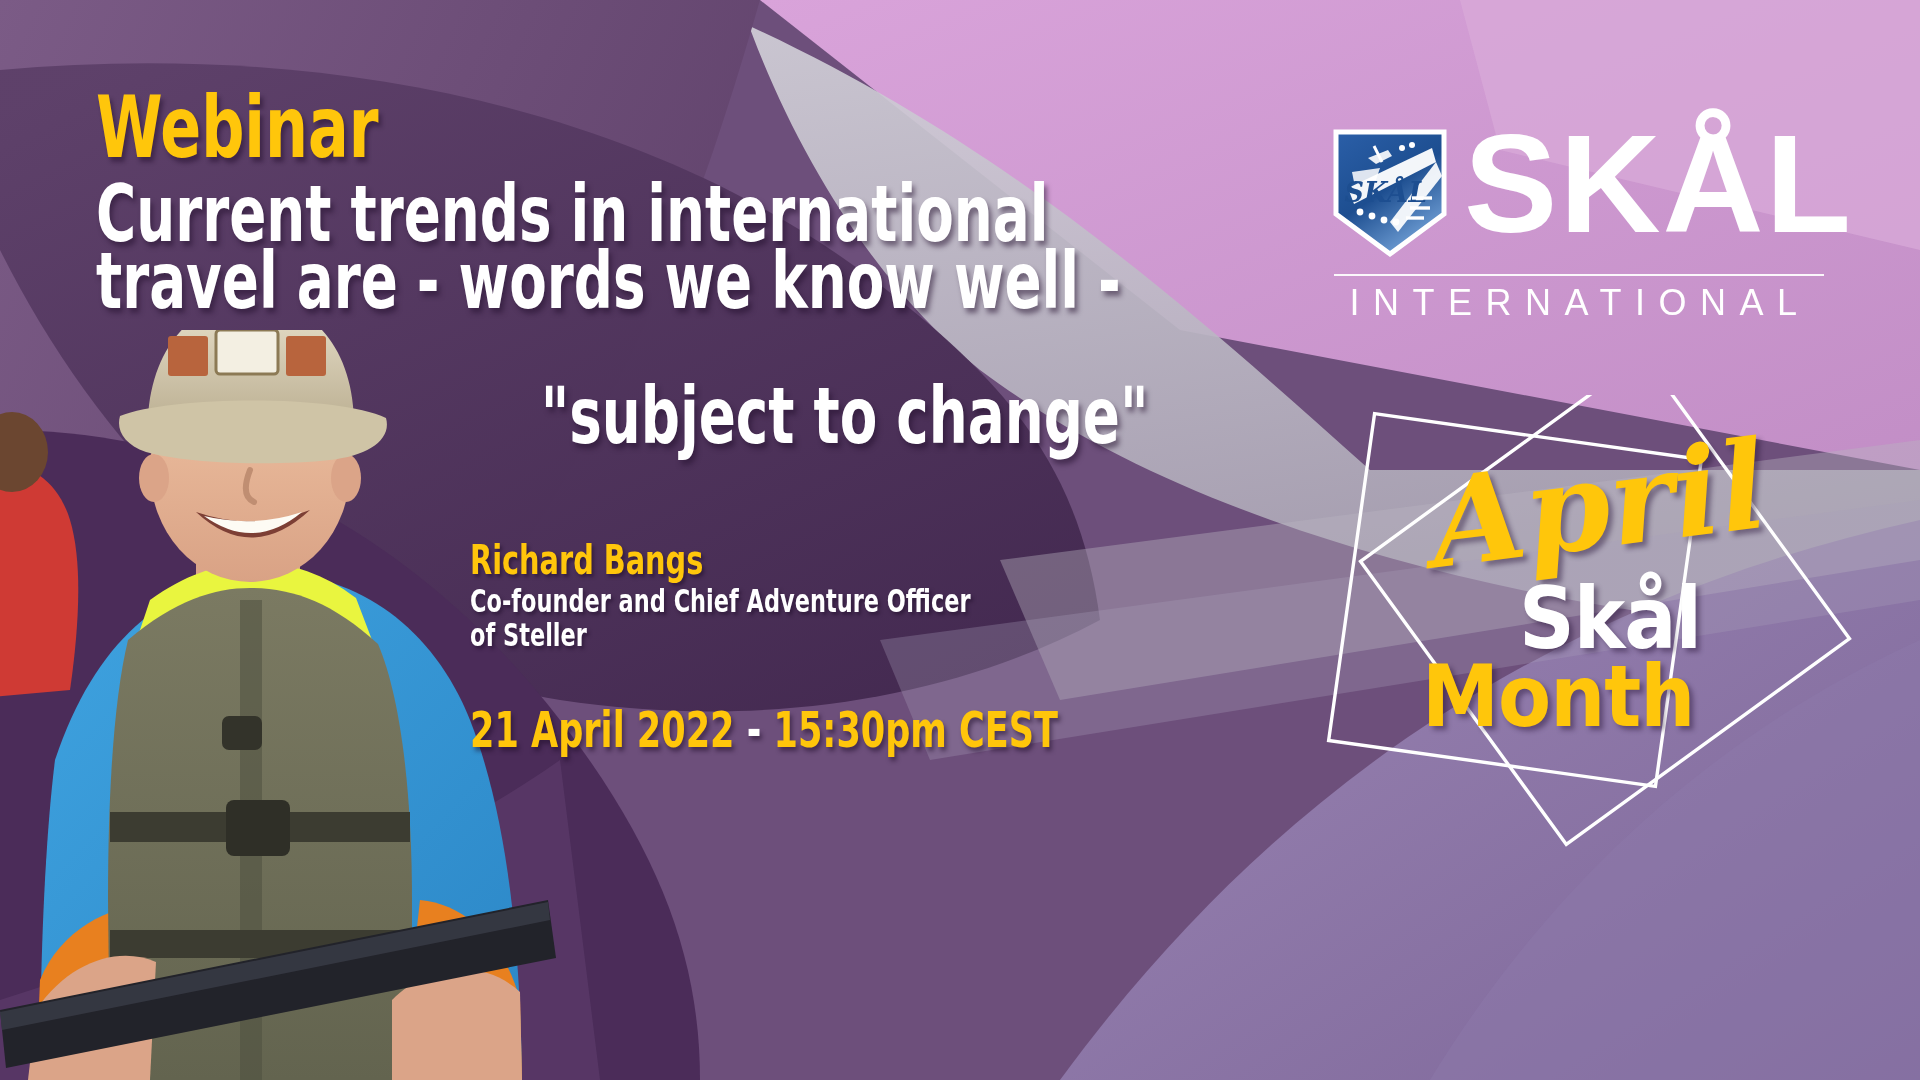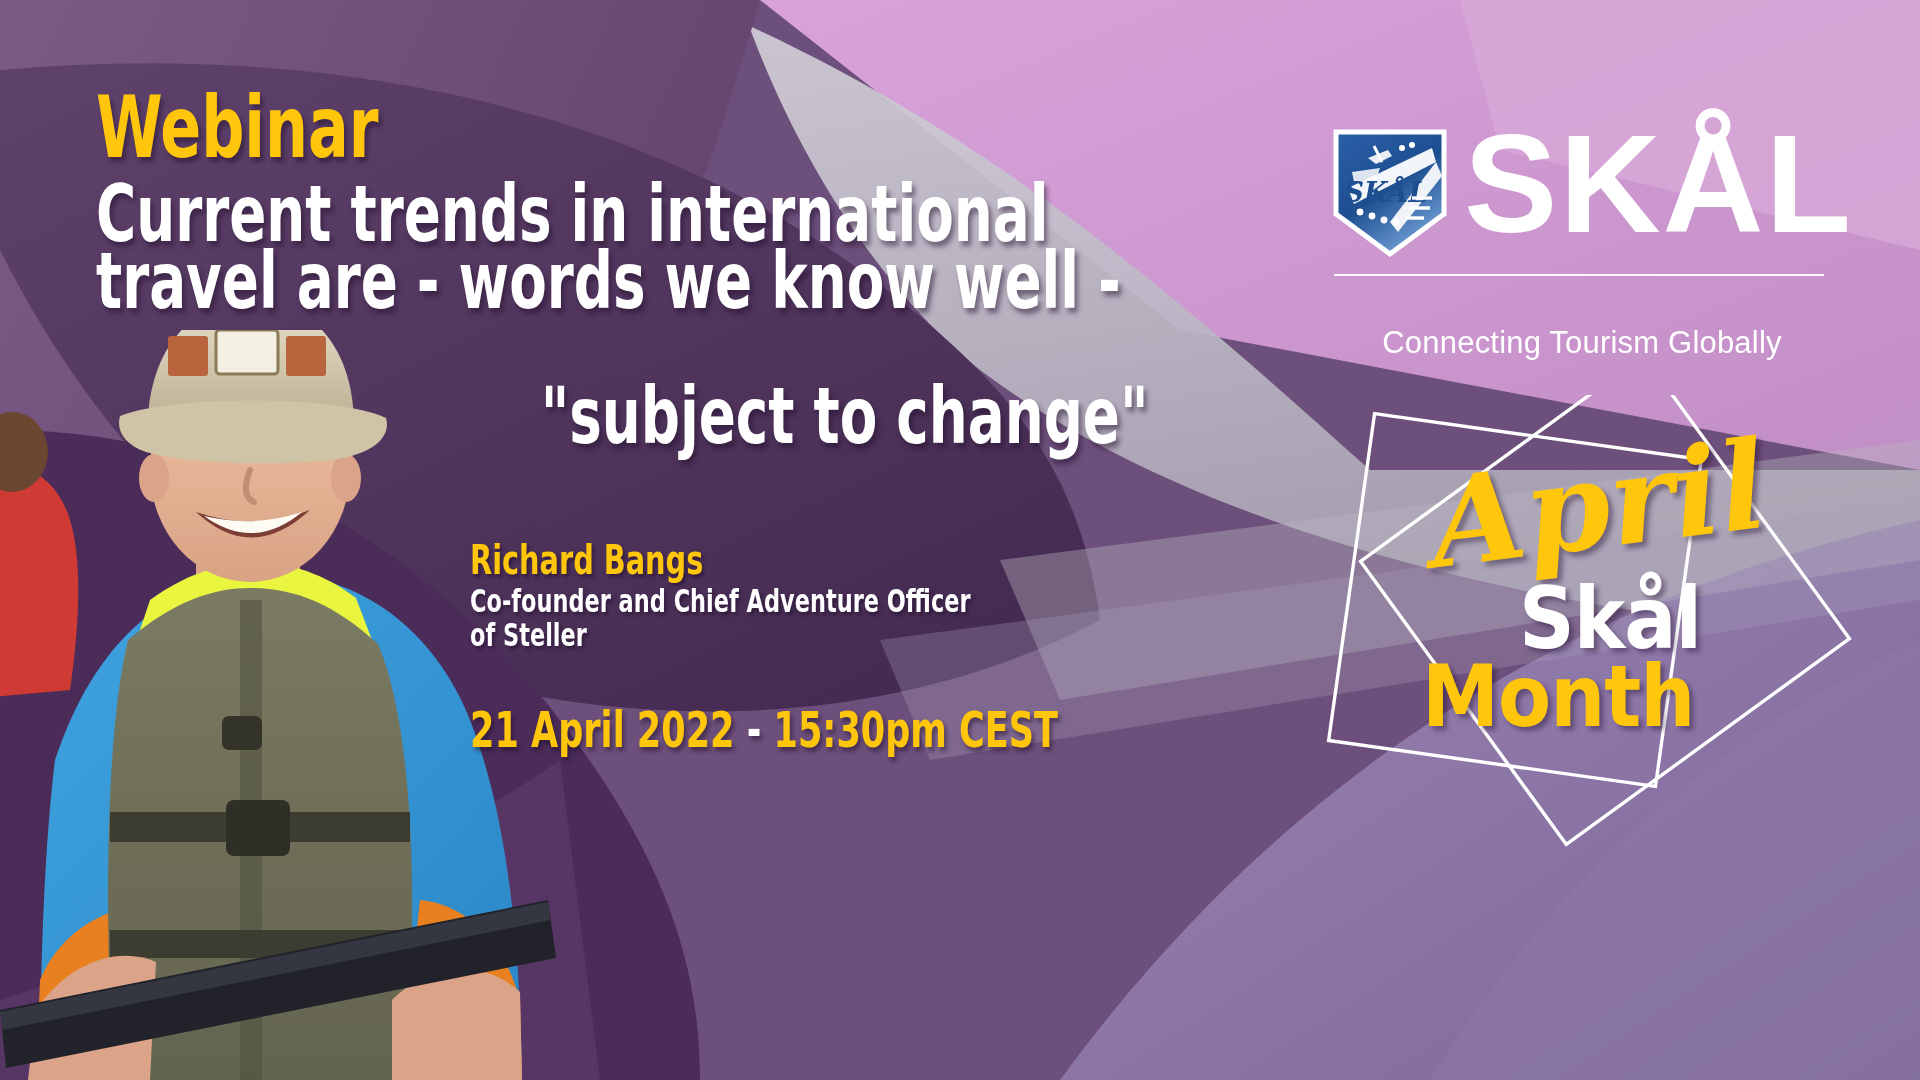--- a/index.html
+++ b/index.html
@@ -284,21 +284,21 @@
 
       <g stroke="#ffffff" stroke-width="3.4">
         <line x1="80" y1="70" x2="100" y2="70"></line>
         <line x1="78" y1="80" x2="98" y2="80"></line>
         <line x1="74" y1="90" x2="92" y2="90"></line>
       </g>
     </svg>
 
     <div id="wordmark">SKÅL</div>
     <div id="logo-rule"></div>
-    <div id="tagline">Connecting Tourism Globally</div>
+    <div id="intl">INTERNATIONAL</div>
   </div>
 
   <div id="badge">
     <svg style="position:absolute;inset:0;width:600px;height:480px;" viewBox="0 0 600 480">
       <rect x="60" y="40" width="330" height="330" fill="none" stroke="#ffffff" stroke-width="3.4" transform="rotate(8 225 205)"></rect>
       <rect x="140" y="30" width="350" height="350" fill="none" stroke="#ffffff" stroke-width="3.4" transform="rotate(-36 315 205)"></rect>
     </svg>
 
     <div id="april">April</div>
     <div id="skal-word" class="bold-cond">Skål</div>

